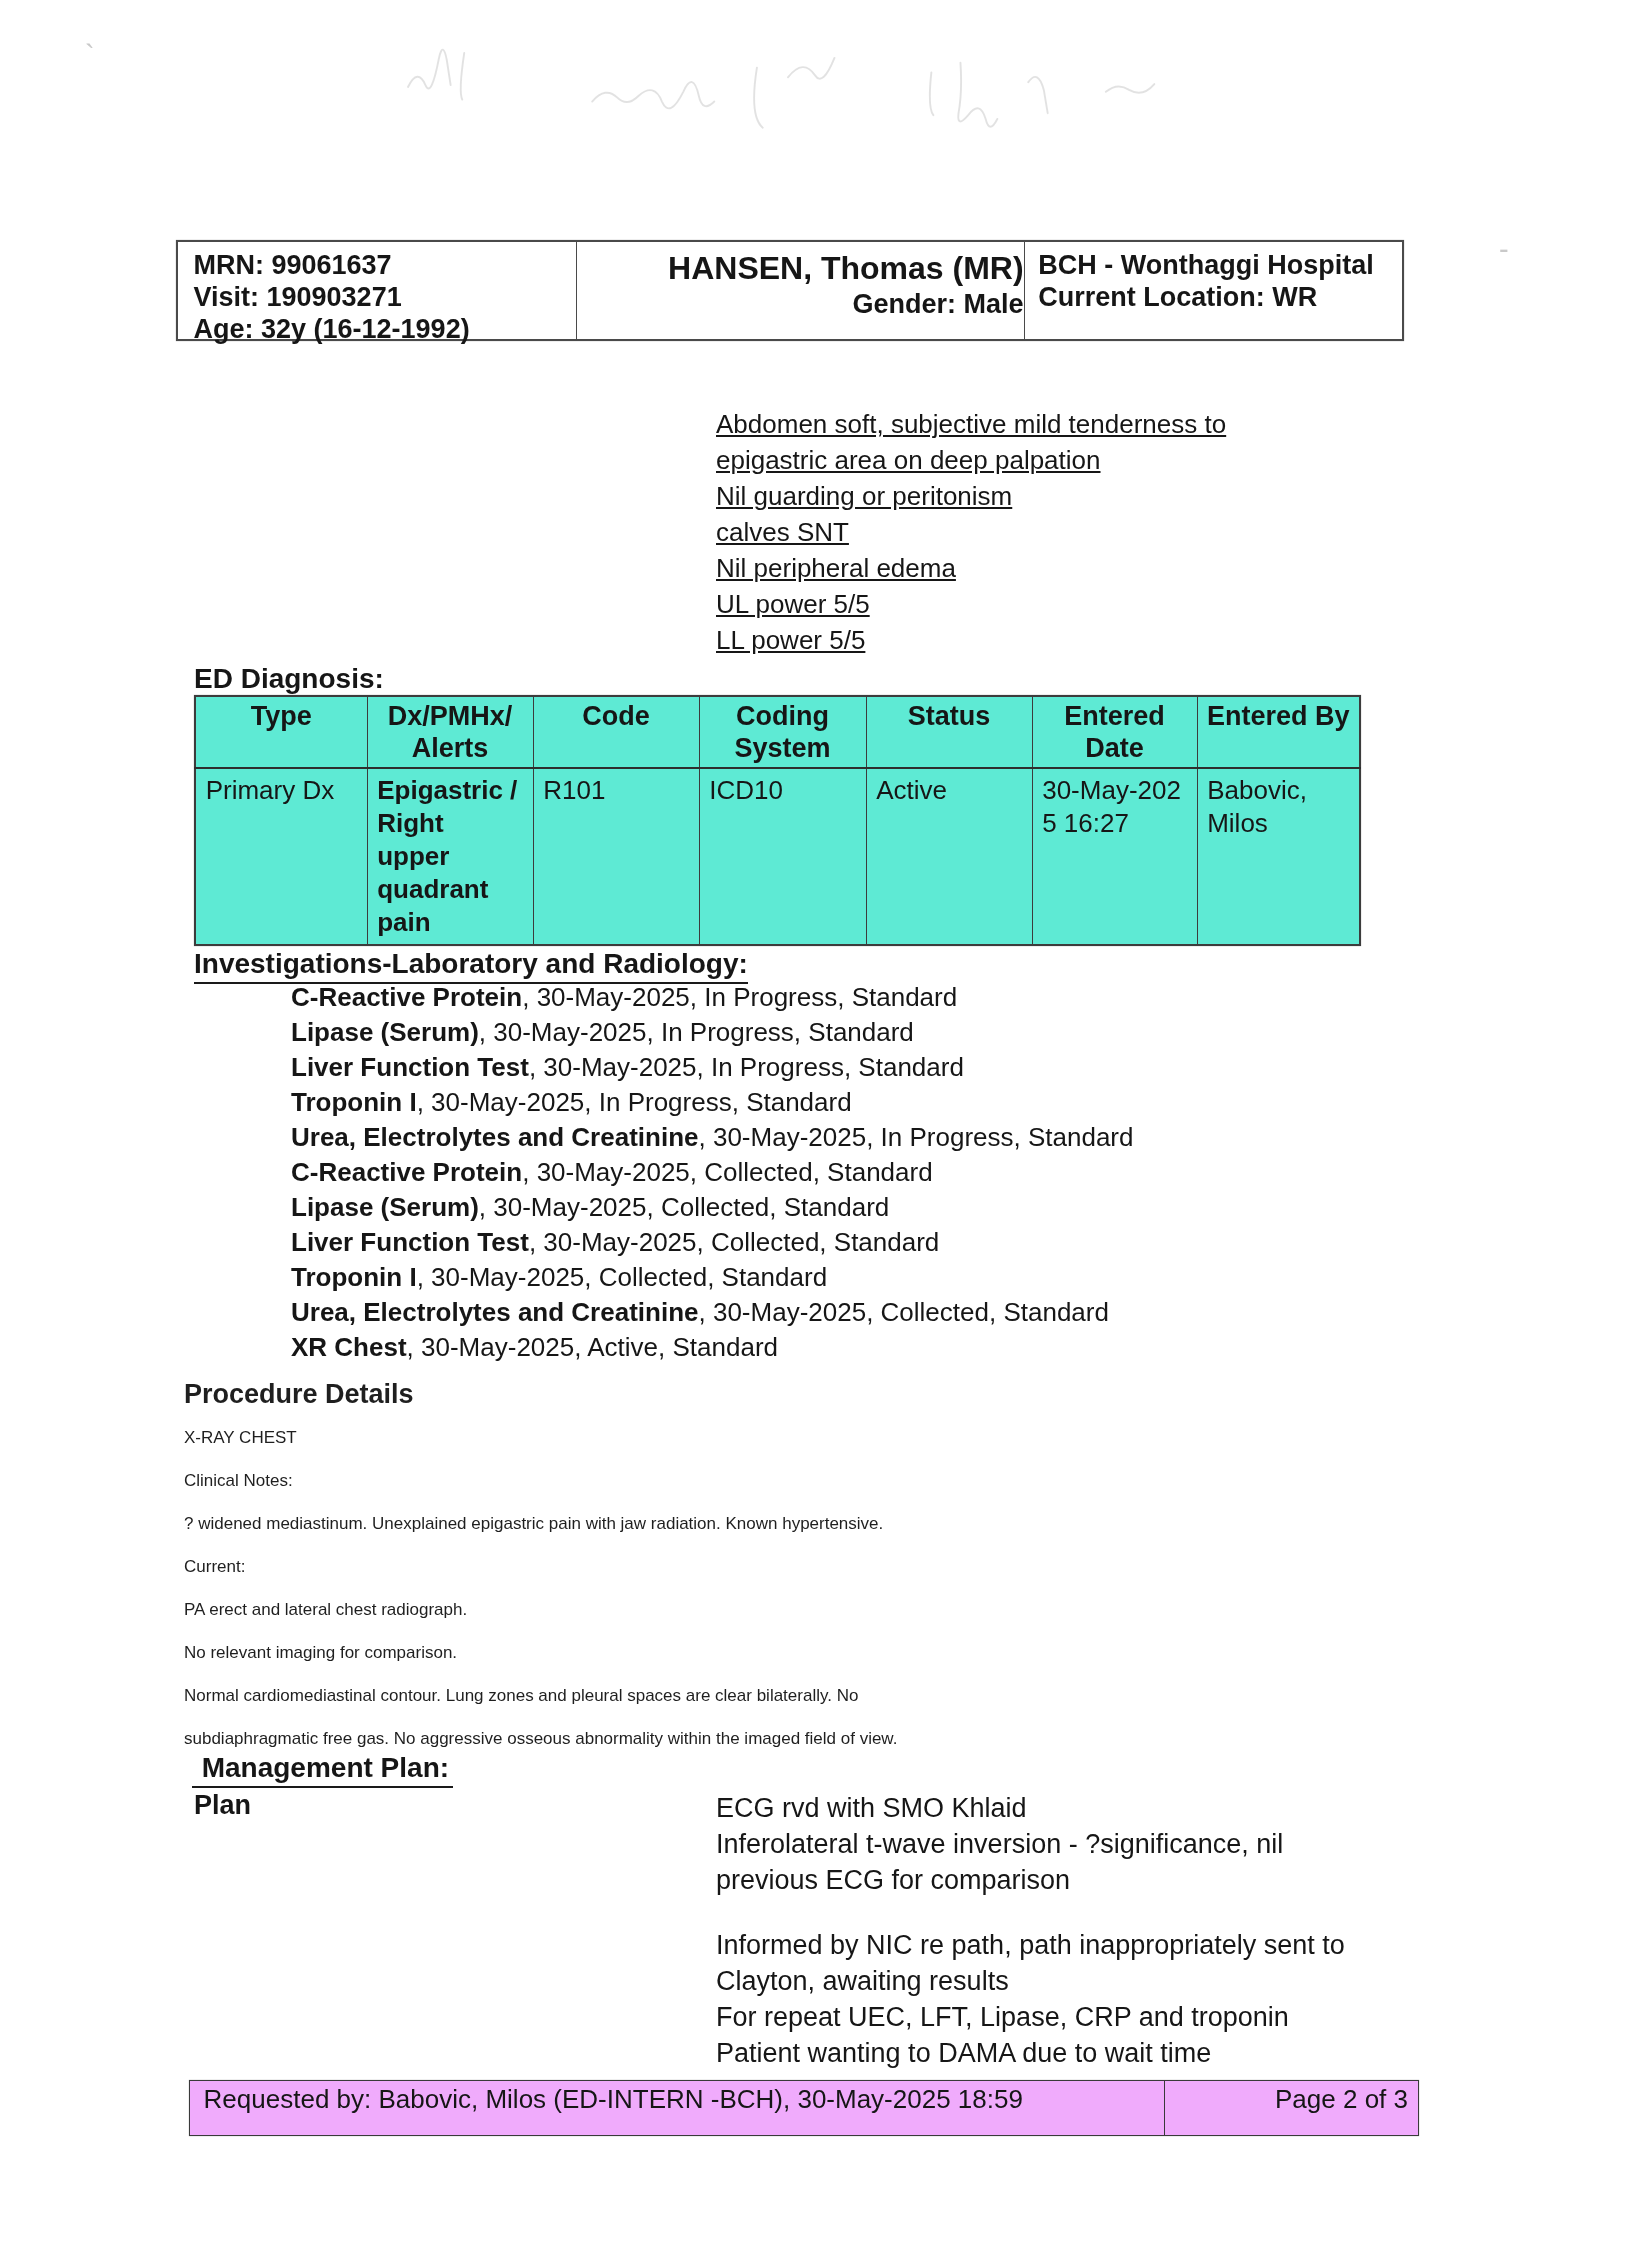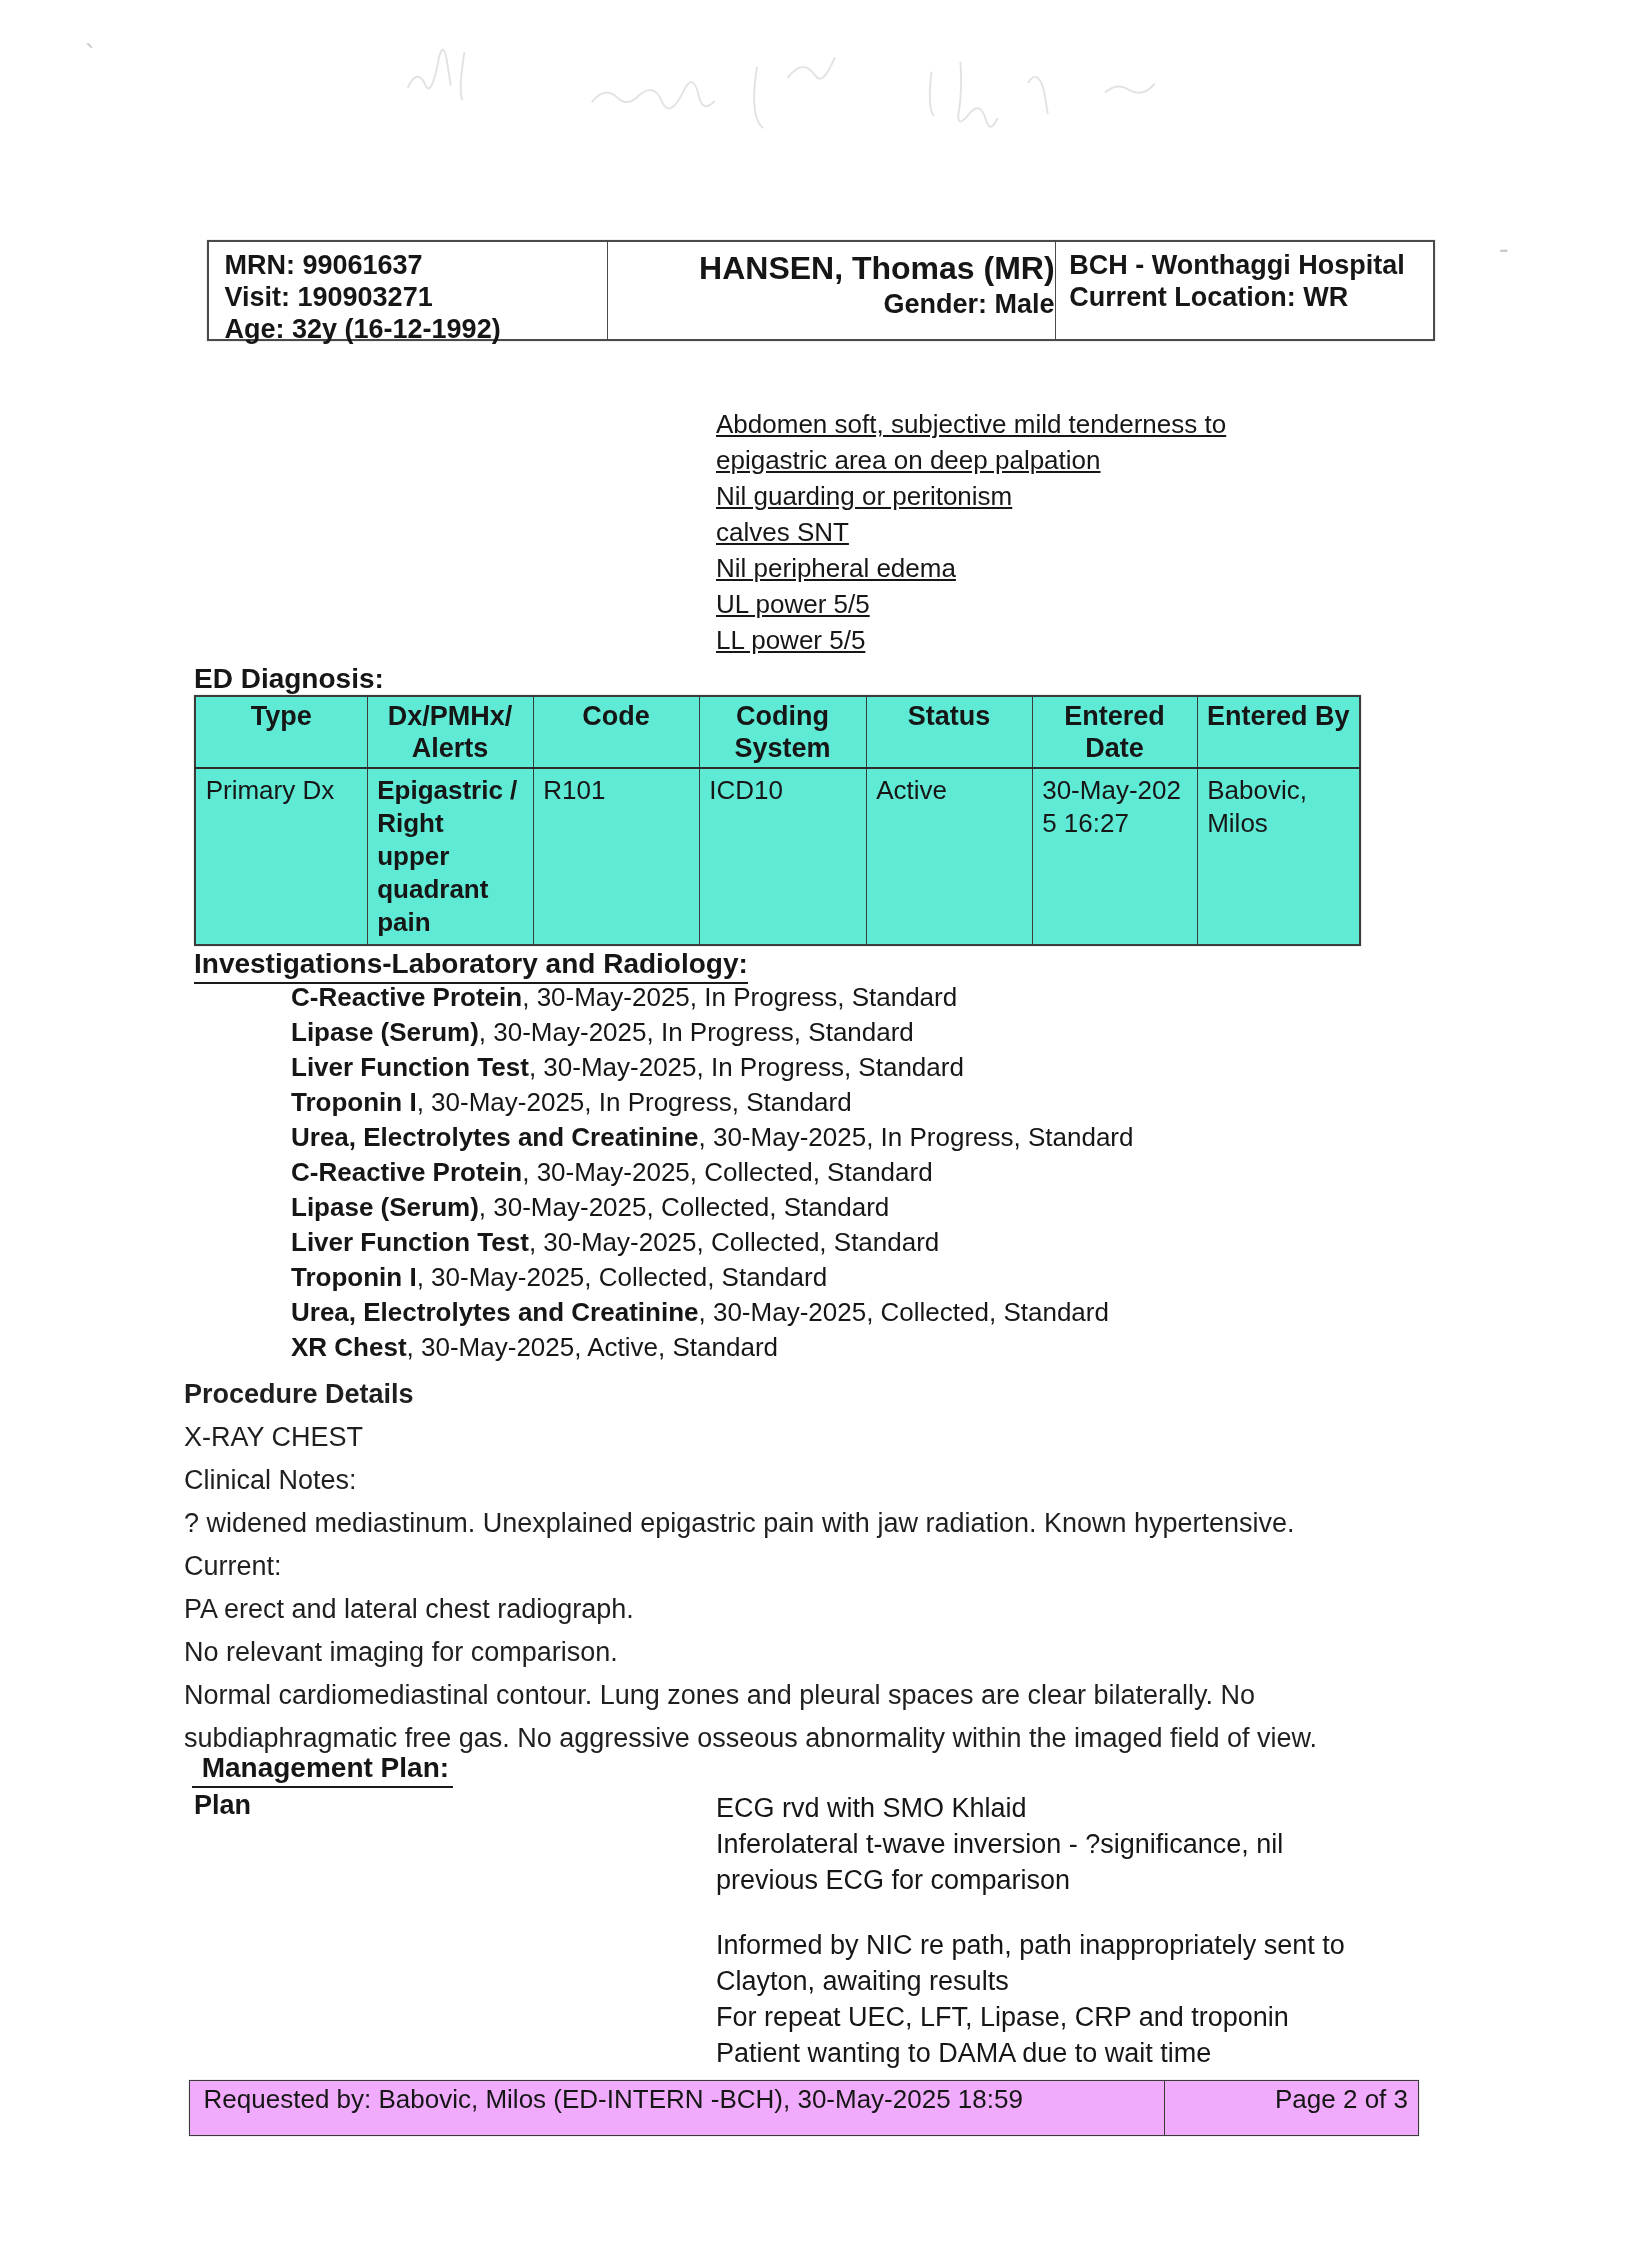--- a/index.html
+++ b/index.html
@@ -10,21 +10,21 @@
     font-family:"Liberation Sans","DejaVu Sans",sans-serif;
     color:#161616;
     overflow:hidden;
   }
   
   .scribble{position:absolute;left:388px;top:24px;opacity:.55;}
   .margin-mark{position:absolute;color:#c9c9c9;font-size:29px;}
 
   
   .banner{
-    position:absolute;left:207px;top:240px;width:1228px;height:101px;
+    position:absolute;left:176px;top:240px;width:1228px;height:101px;
     display:flex;border:2.9px solid #4a4a4a;box-shadow:0 0 1px #9a9a9a;
     box-sizing:border-box;background:#fff;
   }
   .banner-cell{box-sizing:border-box;padding-top:6.8px;}
   .banner-cell.left{width:400px;border-right:1.9px solid #4a4a4a;padding-left:15.5px;}
   .banner-cell.center{width:448px;border-right:1.9px solid #4a4a4a;text-align:right;}
   .banner-cell.right{width:378px;padding-left:13.6px;}
   .banner-line{font-weight:bold;font-size:27px;line-height:32px;white-space:nowrap;}
   .banner-line.big{font-size:32px;line-height:39px;}
 
@@ -60,21 +60,21 @@
   .dx-table td.bold{font-weight:bold;}
 
   
   .inv-items{position:absolute;left:291px;top:980px;width:1067px;}
   .inv-line{font-size:26px;line-height:35px;white-space:nowrap;}
   .inv-name{font-weight:bold;}
 
   
   .procedure{position:absolute;left:184px;top:1373px;width:1164px;color:#1f1f1f;}
   .proc-title{font-size:27px;font-weight:bold;line-height:43px;}
-  .proc-line{font-size:27px;line-height:43px;white-space:nowrap;}
+  .proc-line{font-size:17px;line-height:43px;white-space:nowrap;}
 
   
   .plan-label{position:absolute;left:194px;top:1790px;font-size:27px;font-weight:bold;}
   .plan-body{position:absolute;left:716px;top:1790px;width:679px;}
   .plan-line{font-size:27px;line-height:36px;min-height:36px;white-space:nowrap;}
   .plan-line.gap{min-height:29px;}
 
   
   .footer{
     position:absolute;left:189px;top:2080px;width:1230px;height:56px;

